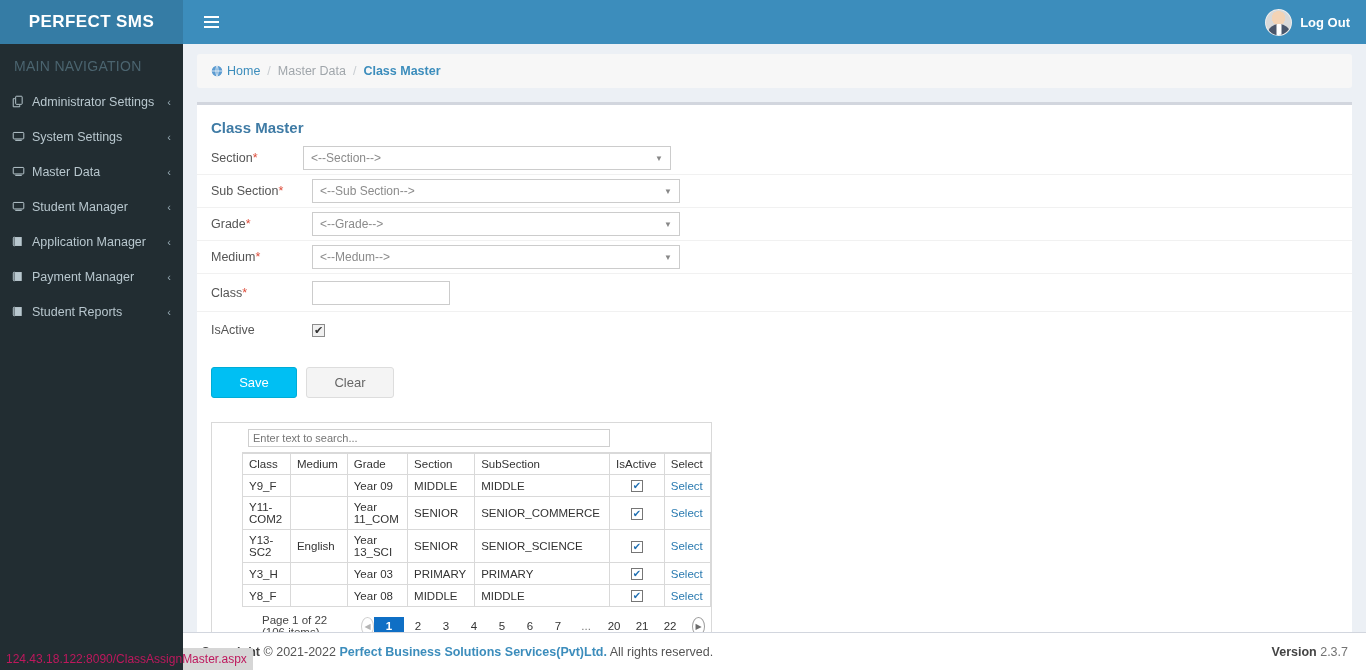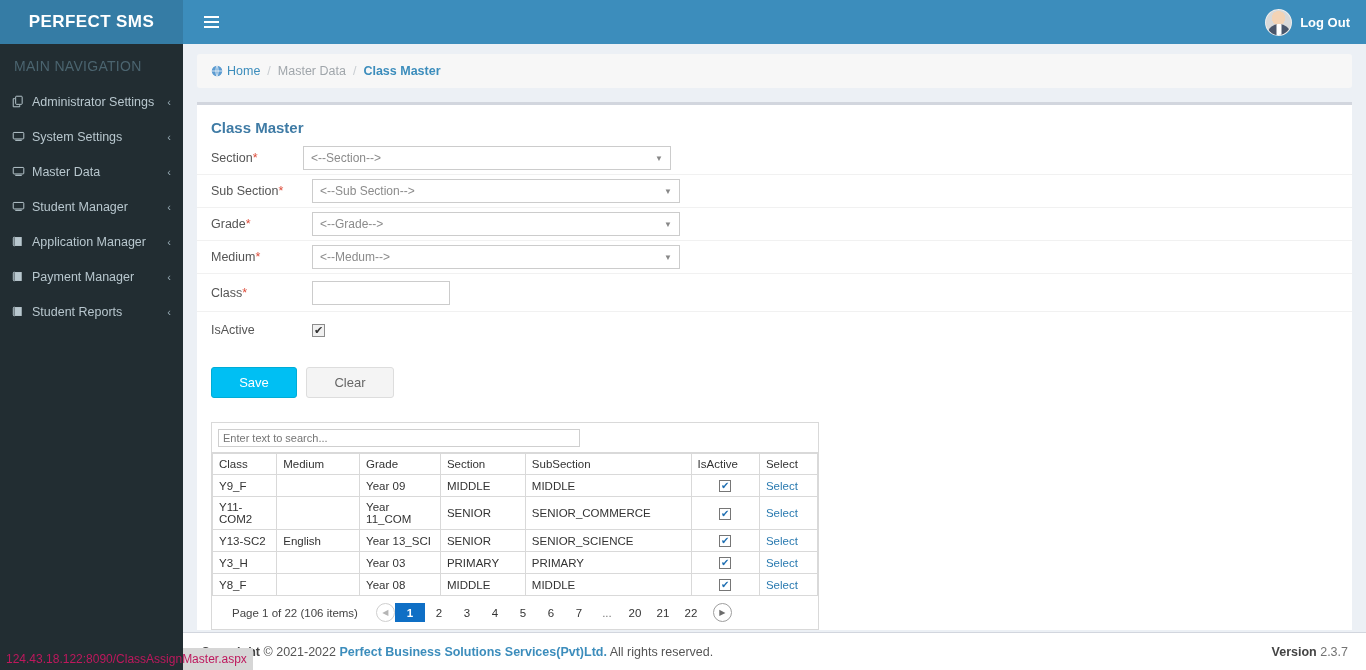--- a/index.html
+++ b/index.html
@@ -123,21 +123,21 @@
   .btn-row { display: flex; gap: 9px; padding: 19px 0 0 14px; }
   .btn {
     font-size: 13px; border-radius: 3px; cursor: pointer;
     display: flex; align-items: center; justify-content: center;
   }
   .btn-save { width: 86px; height: 31px; background: #00bff3; color: #fff; border: 1px solid #00acd6; }
   .btn-clear { width: 88px; height: 31px; background: #f4f4f4; color: #666; border: 1px solid #ddd; text-align: center; }
 
   
   .grid-box {
-    margin: 16px 0 0 14px; width: 608px; border: 1px solid #d9d9d9; background: #fff;
+    margin: 16px 0 0 14px; width: 501px; border: 1px solid #d9d9d9; background: #fff; padding-left: 30px;
   }
   .grid-search-cell { padding: 6px 6px 5px 6px; border-bottom: 1px solid #d9d9d9; }
   .grid-search {
     width: 362px; height: 18px; border: 1px solid #cfcfcf; font-size: 11px;
     color: #9a9a9a; padding: 0 4px; display: flex; align-items: center;
     background: #fff;
   }
   table.grid { width: 100%; border-collapse: collapse; font-size: 11.5px; color: #333; }
   table.grid th, table.grid td {
     border: 1px solid #d9d9d9; padding: 4px 6px; text-align: left;

